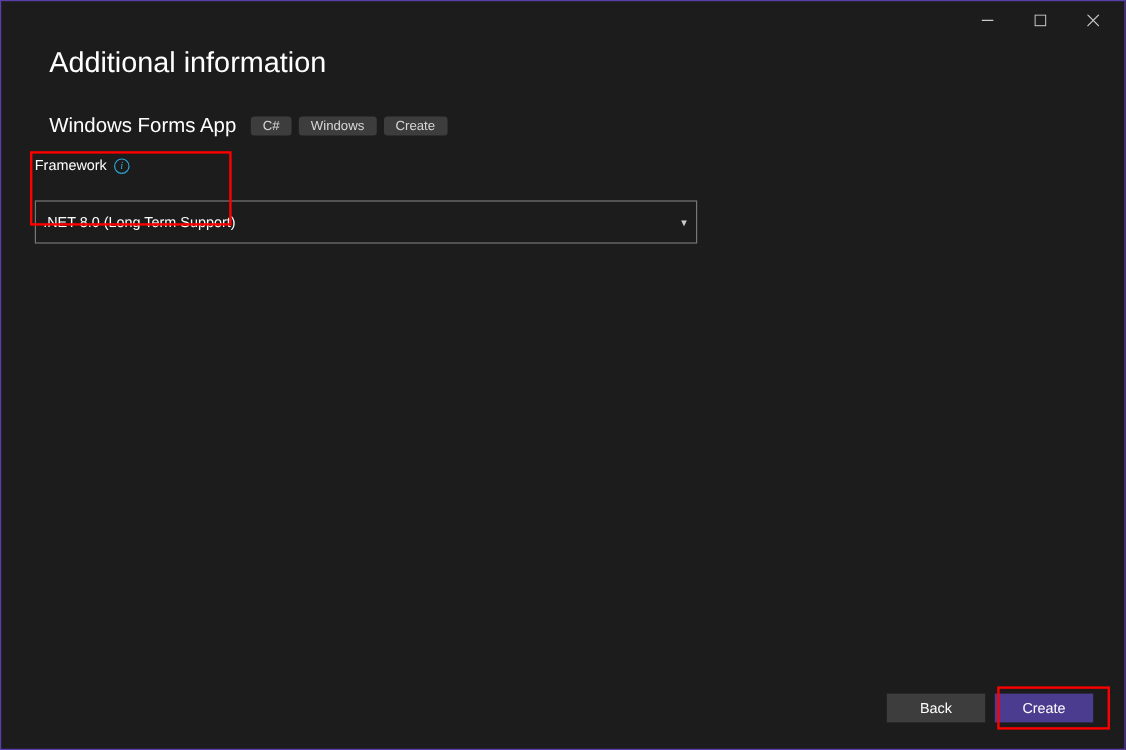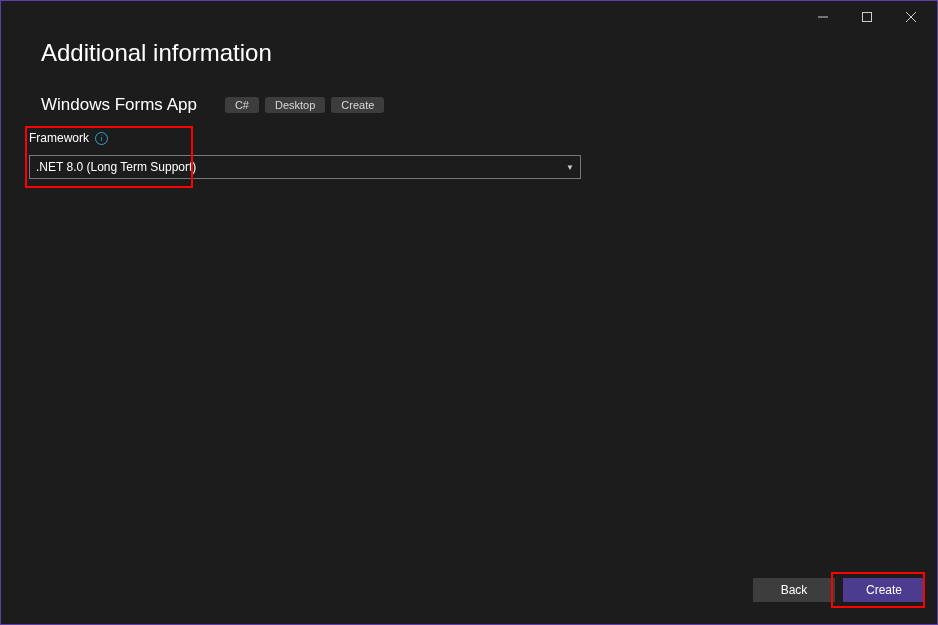--- a/index.html
+++ b/index.html
@@ -41,21 +41,21 @@
     .page-title {
       font-size: 24px;
       font-weight: 400;
       color: #ffffff;
       margin-top: 6px;
       margin-bottom: 28px;
     }
     .subheader-row {
       display: flex;
       align-items: center;
-      gap: 28px;
+      gap: 12px;
       margin-bottom: 26px;
     }
     .template-name {
       font-size: 17px;
       font-weight: 400;
       color: #ffffff;
     }
     .tags {
       display: flex;
       gap: 6px;
@@ -79,60 +79,60 @@
     }
     .field-group {
       position: absolute;
       left: 28px;
       top: 130px;
     }
     .field-label-row {
       display: flex;
       align-items: center;
       gap: 6px;
-      margin-bottom: 10px;
+      margin-bottom: 22px;
     }
     .field-label {
       font-size: 12px;
       color: #ffffff;
     }
     .info-icon {
       width: 13px;
       height: 13px;
       border: 1px solid #2ea5d4;
       border-radius: 50%;
       display: flex;
       align-items: center;
       justify-content: center;
       font-size: 9px;
       color: #2ea5d4;
       font-family: Georgia, serif;
       font-style: italic;
     }
     .dropdown {
       width: 552px;
-      height: 24px;
+      height: 36px;
       background: #1c1c1c;
       border: 1px solid #777;
       display: flex;
       align-items: center;
       justify-content: space-between;
       padding: 0 6px 0 6px;
       font-size: 12px;
       color: #ffffff;
       cursor: pointer;
     }
     .dropdown-arrow {
       font-size: 8px;
       color: #ccc;
     }
     .footer {
       position: absolute;
       bottom: 22px;
-      right: 12px;
+      right: 26px;
       display: flex;
       gap: 8px;
     }
     .btn {
       width: 82px;
       height: 24px;
       font-size: 12px;
       display: flex;
       align-items: center;
       justify-content: center;
@@ -179,21 +179,21 @@
   </div>
 </div>
 
 <div class="content">
   <h1 class="page-title">Additional information</h1>
 
   <div class="subheader-row">
     <div class="template-name">Windows Forms App</div>
     <div class="tags">
       <span class="tag">C#</span>
-      <span class="tag">Desktop</span>
+      <span class="tag">Windows</span>
       <span class="tag">Create</span>
     </div>
   </div>
 </div>
 
 <div class="field-group">
   <div class="field-label-row">
     <span class="field-label">Framework</span>
     <span class="info-icon">i</span>
   </div>

